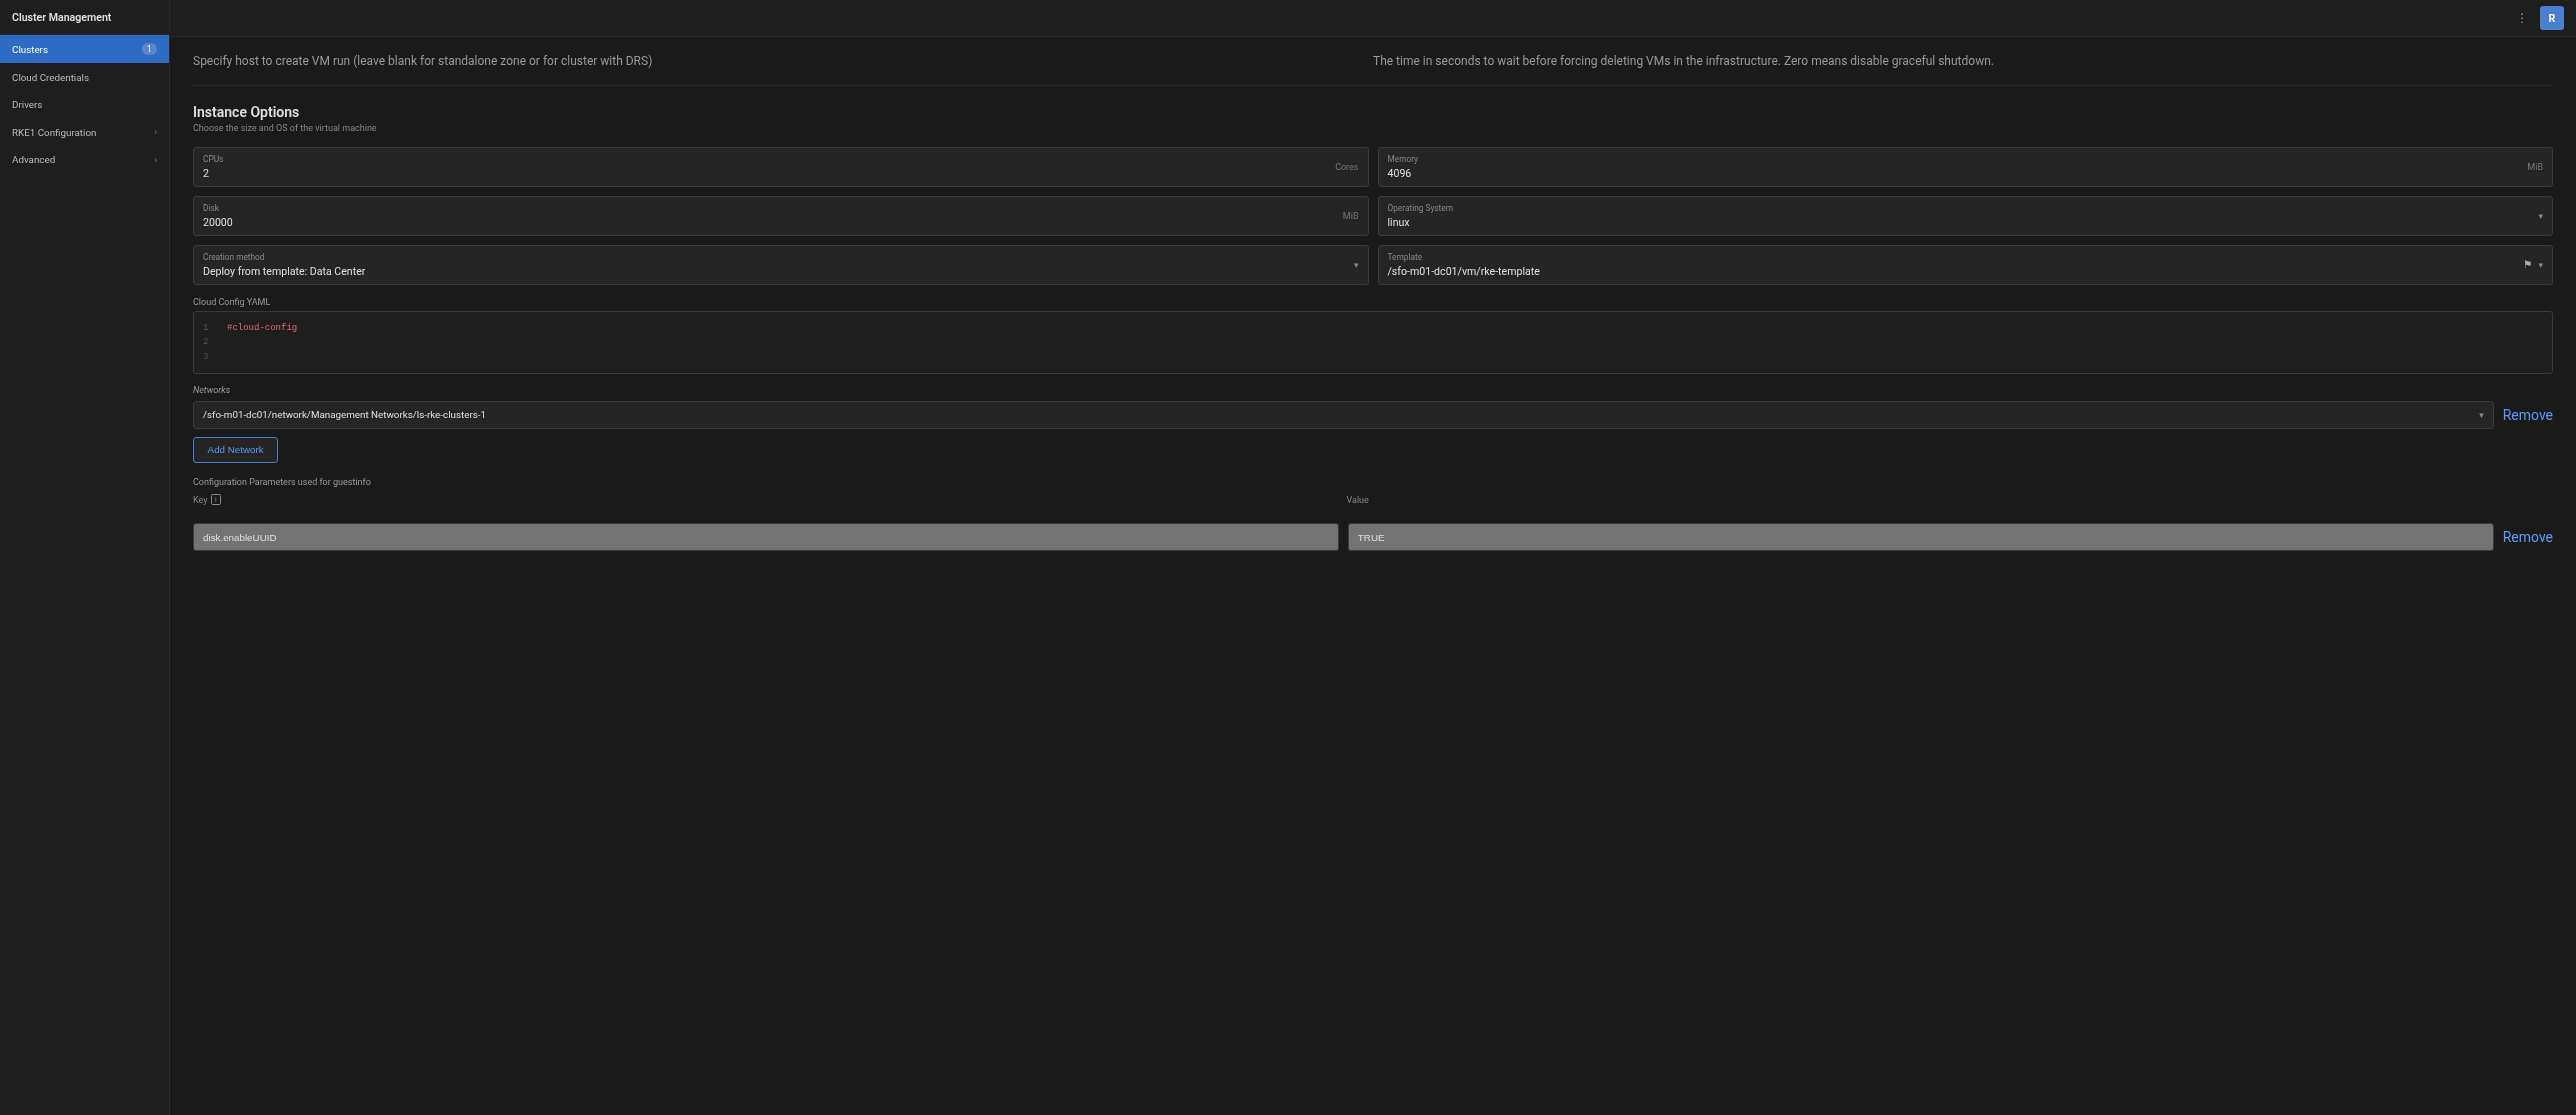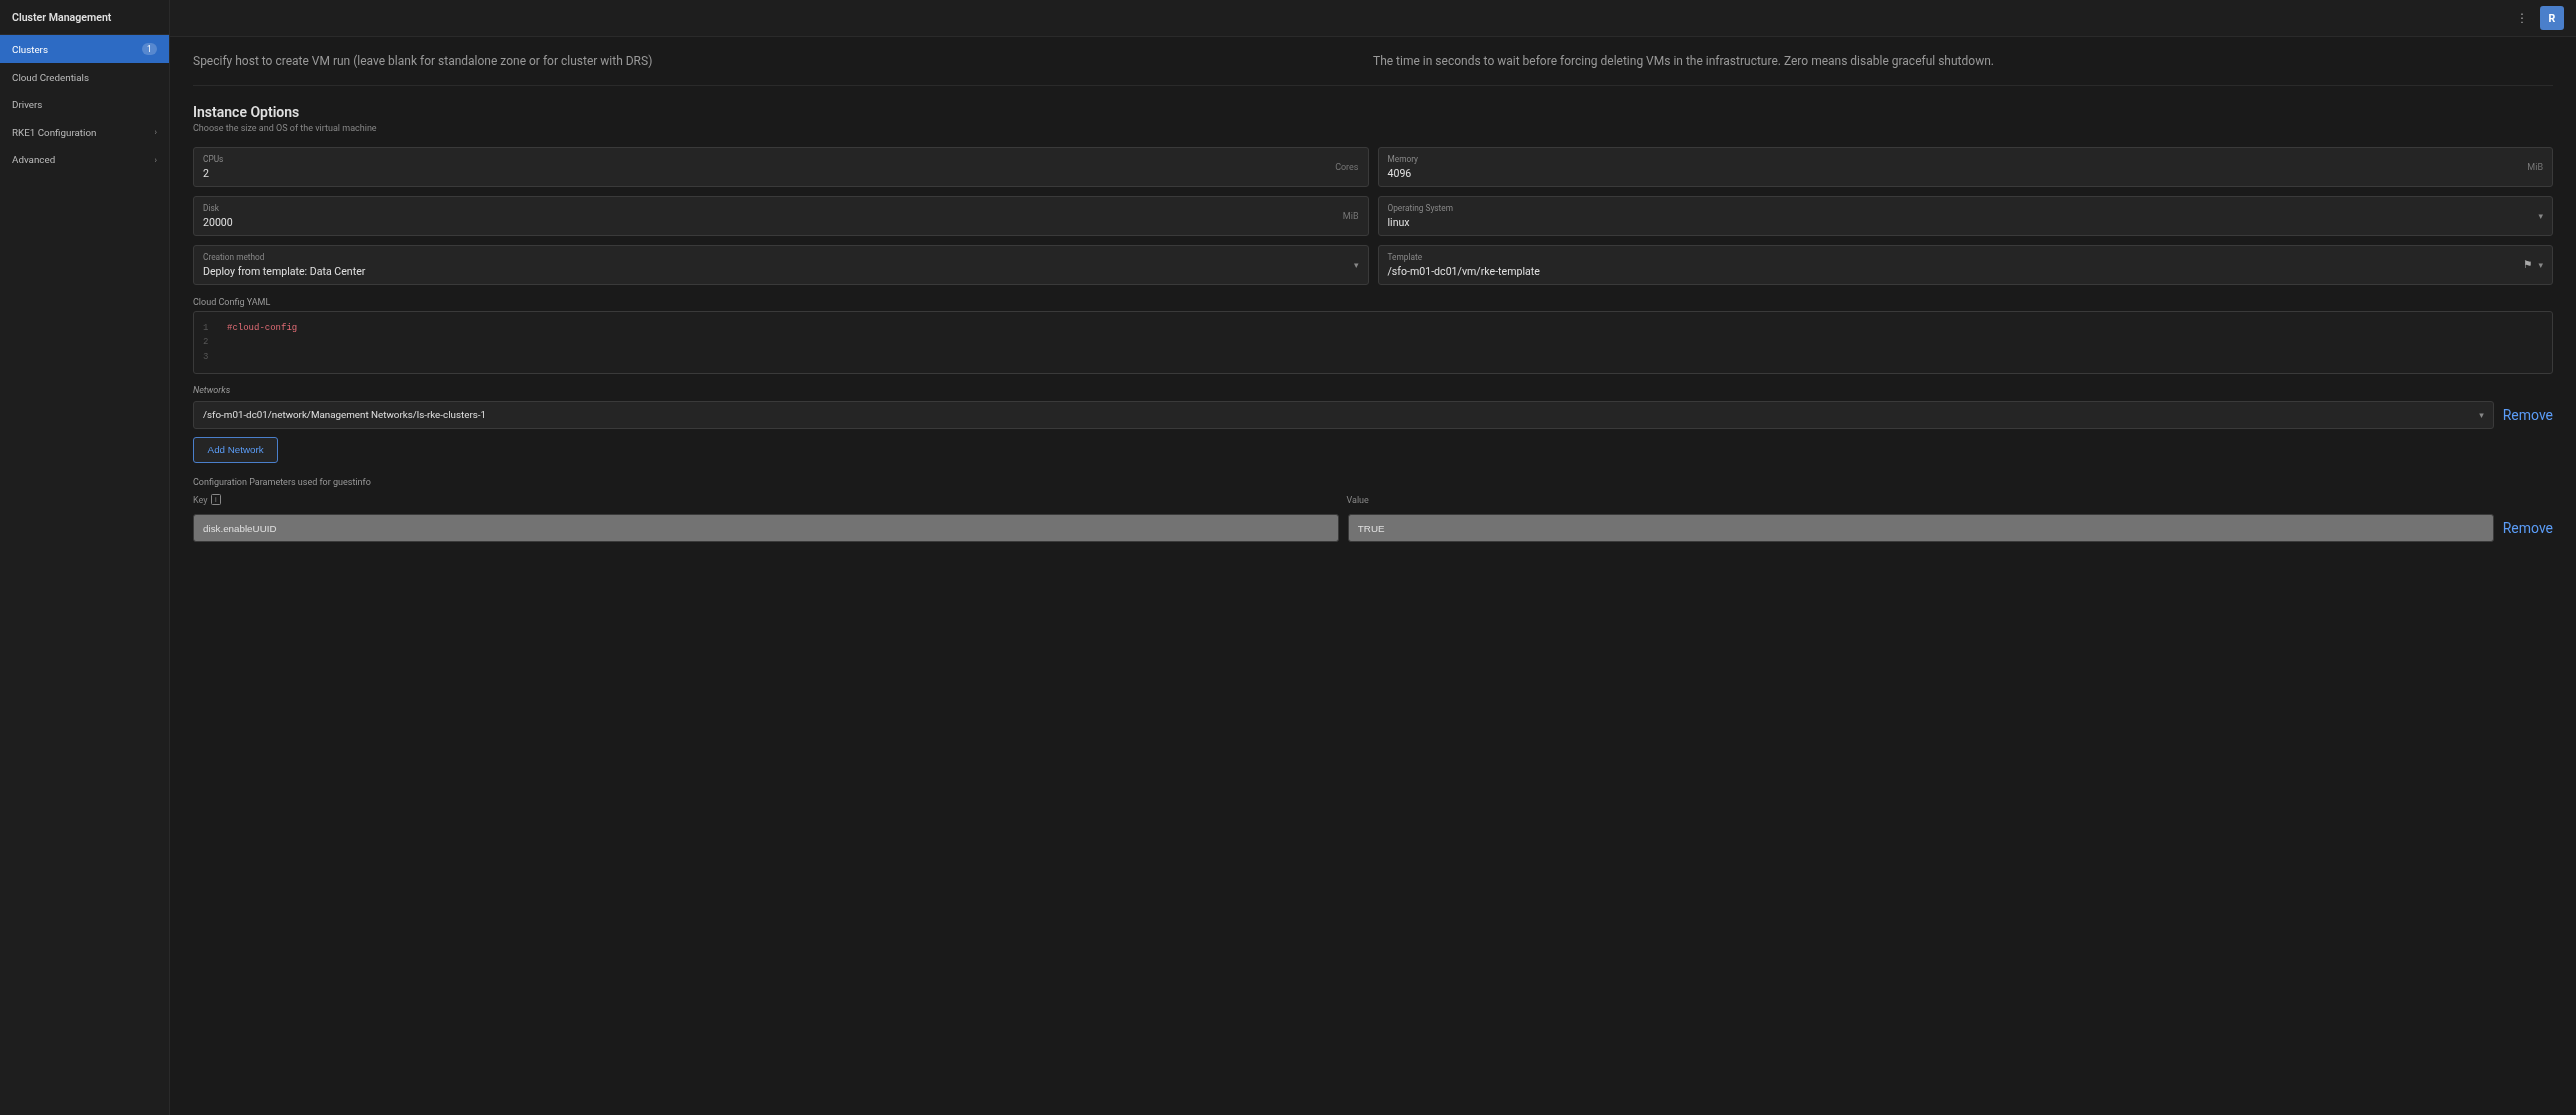--- a/index.html
+++ b/index.html
@@ -267,21 +267,21 @@
 
     
     .config-params-label {
       font-size: 9px;
       color: #999;
       margin-bottom: 7.6px;
     }
     .kv-header {
       display: flex;
       gap: 9px;
-      margin-bottom: 9px;
+      margin-bottom: 18px;
     }
     .kv-header-label {
       flex: 1;
       font-size: 9px;
       color: #888;
       display: flex;
       align-items: center;
       gap: 3px;
     }
     .info-icon {

